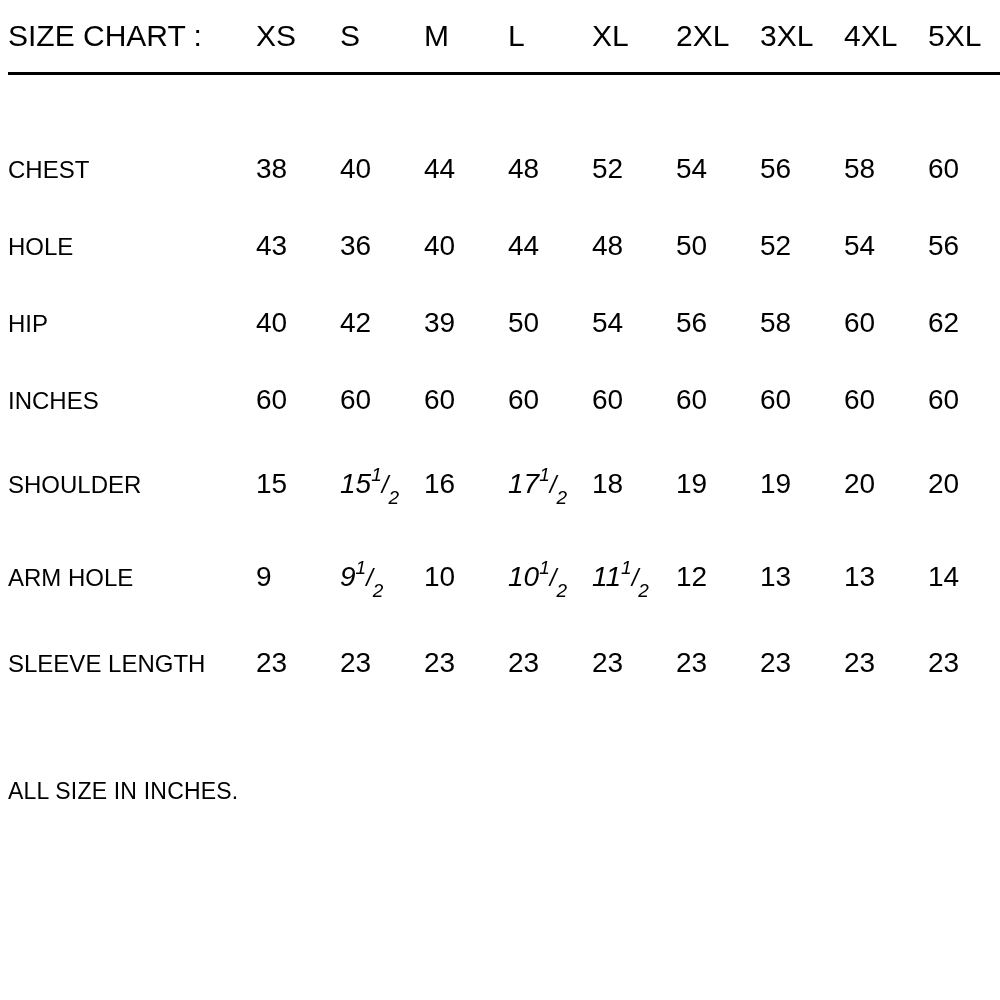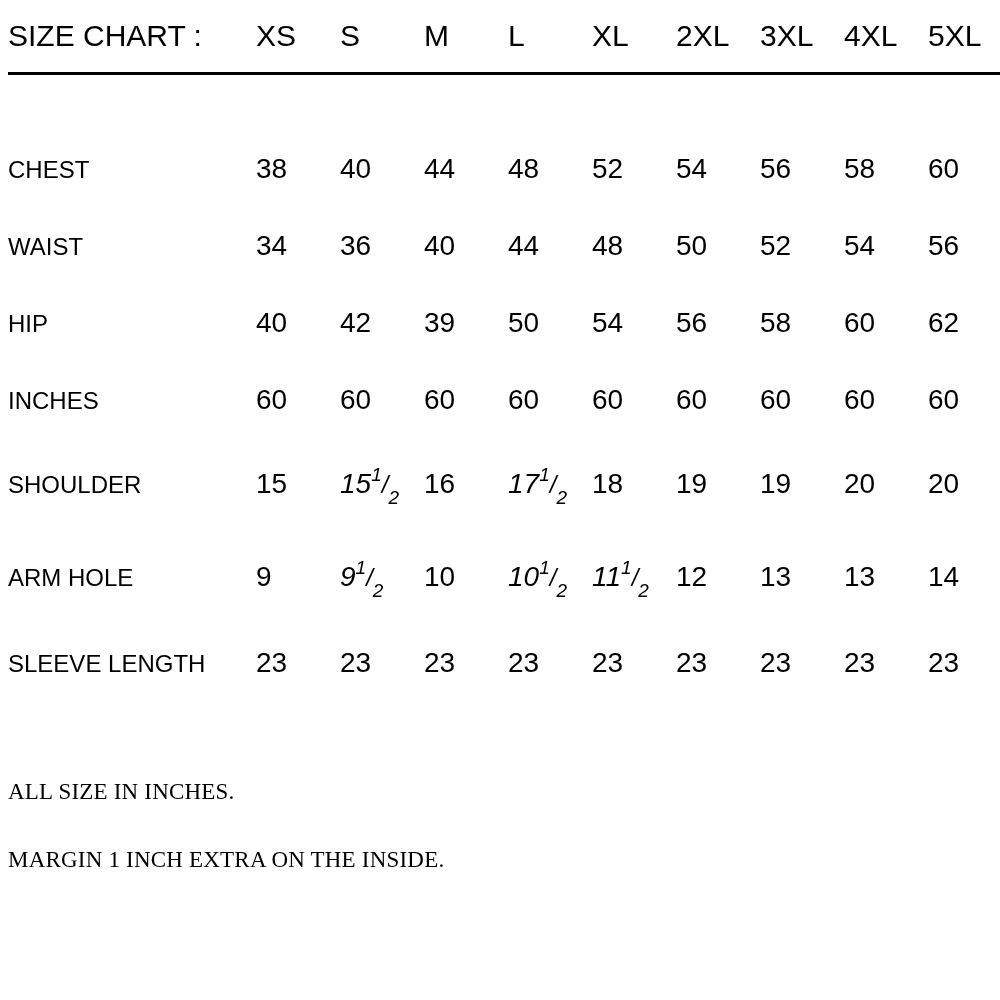--- a/index.html
+++ b/index.html
@@ -89,21 +89,20 @@
     position: absolute;
     left: 8px;
     top: 780px;
     width: 980px;
   }
   .note {
     font-size: 23px;
     line-height: 23px;
     margin-bottom: 45px;
     letter-spacing: 0.2px;
-    font-family: Liberation Serif, serif;
   }
   .note.bold {
     font-weight: bold;
     font-size: 23px;
   }
 </style>
 </head>
 <body>
 
 <div class="page">
@@ -150,22 +149,22 @@
         <td>40</td>
         <td>44</td>
         <td>48</td>
         <td>52</td>
         <td>54</td>
         <td>56</td>
         <td>58</td>
         <td>60</td>
       </tr>
       <tr class="data-row">
-        <td class="label">WAIST</td>
-        <td>34</td>
+        <td class="label">HOLE</td>
+        <td>43</td>
         <td>36</td>
         <td>40</td>
         <td>44</td>
         <td>48</td>
         <td>50</td>
         <td>52</td>
         <td>54</td>
         <td>56</td>
       </tr>
       <tr class="data-row">
@@ -226,16 +225,15 @@
         <td>23</td>
         <td>23</td>
         <td>23</td>
         <td>23</td>
       </tr>
     </tbody>
   </table>
 
   <div class="notes">
     <div class="note">ALL SIZE IN INCHES.</div>
-    <div class="note">MARGIN 1 INCH EXTRA ON THE INSIDE.</div>
   </div>
 
 </div>
 
 </body></html>

